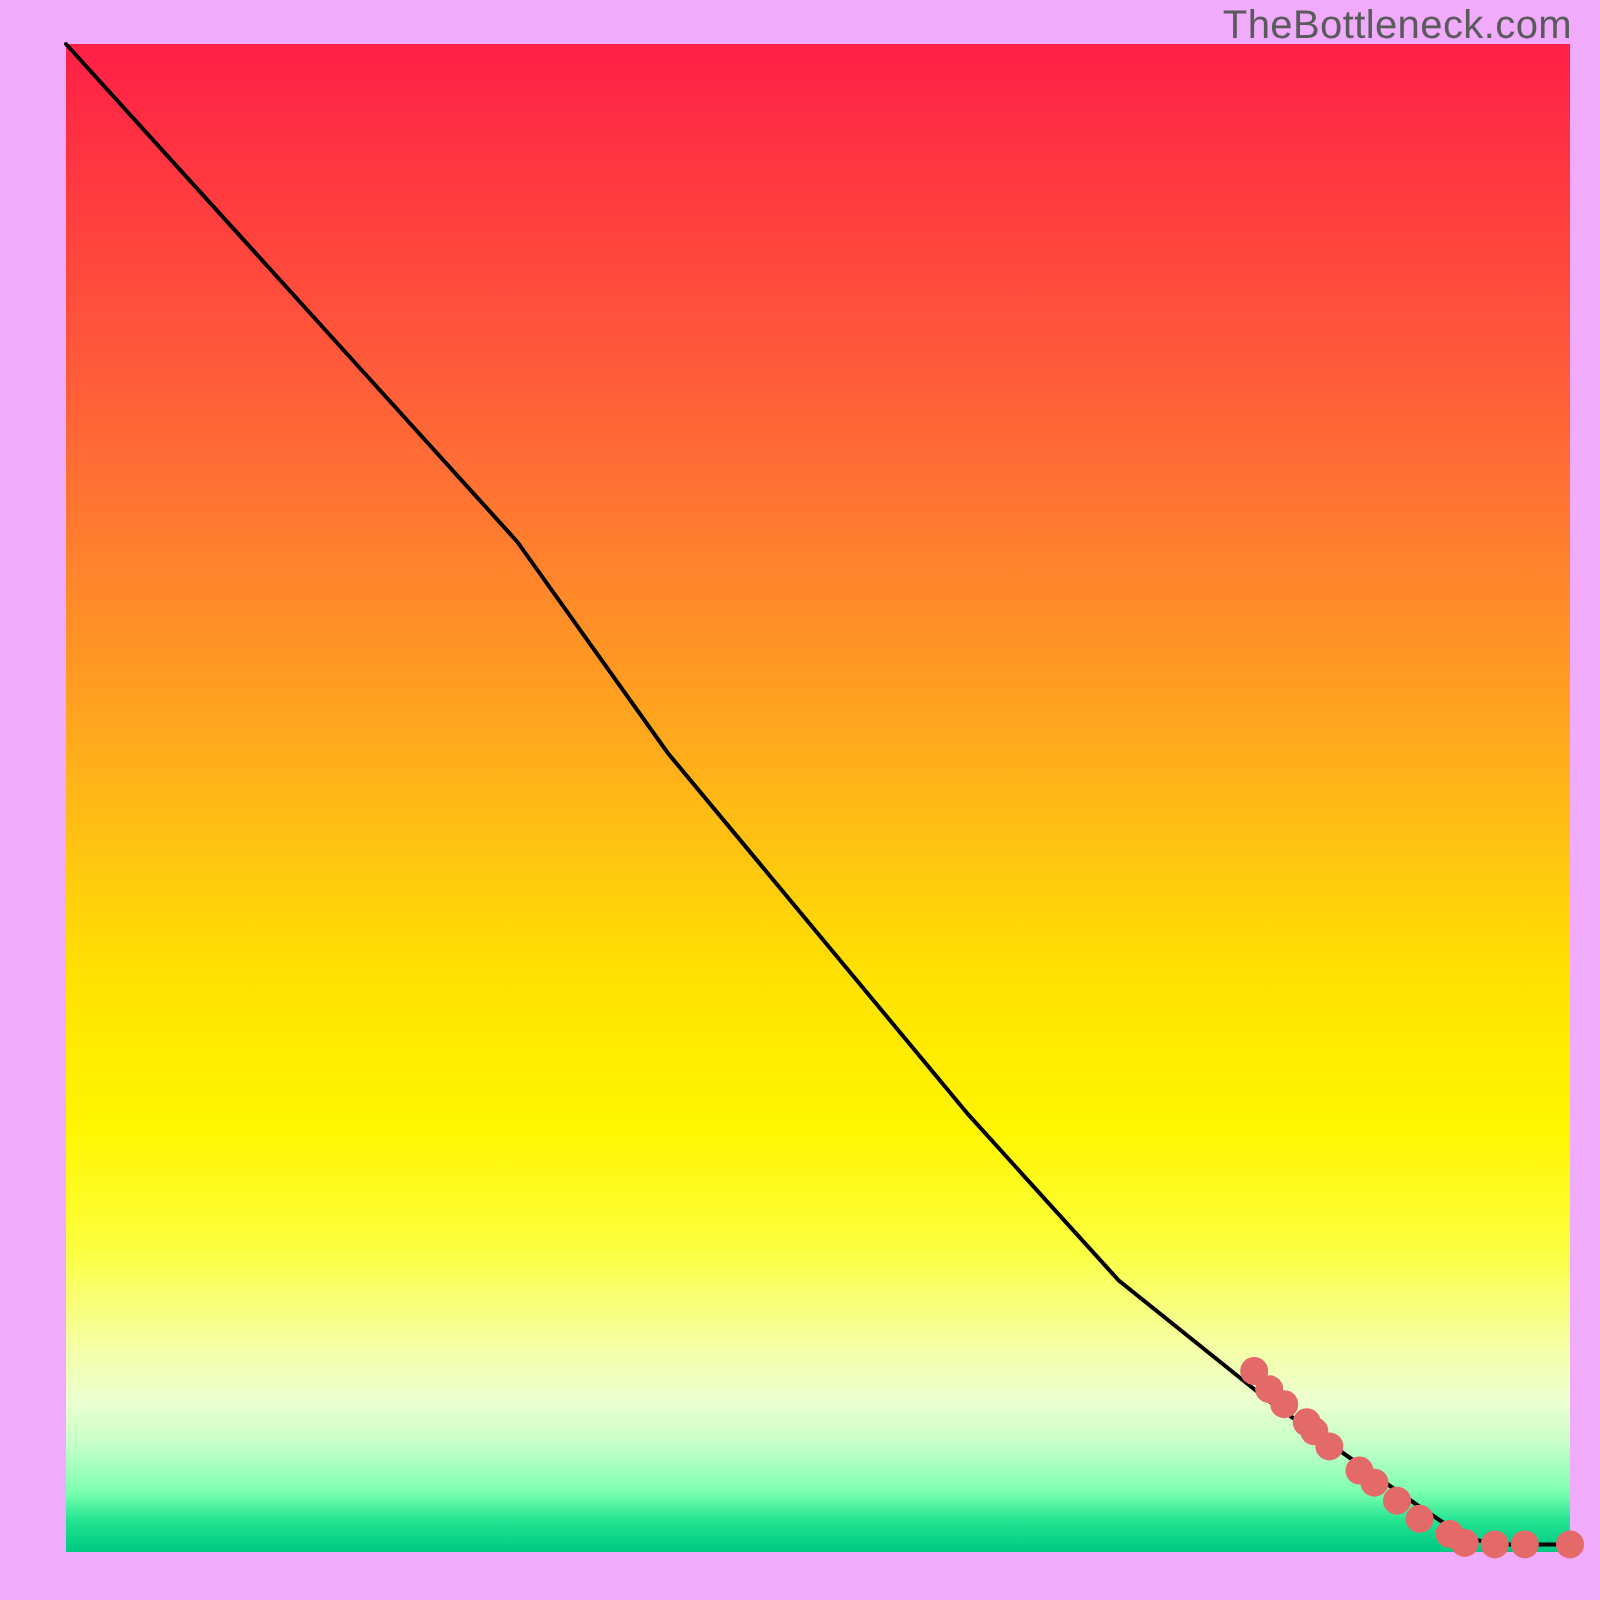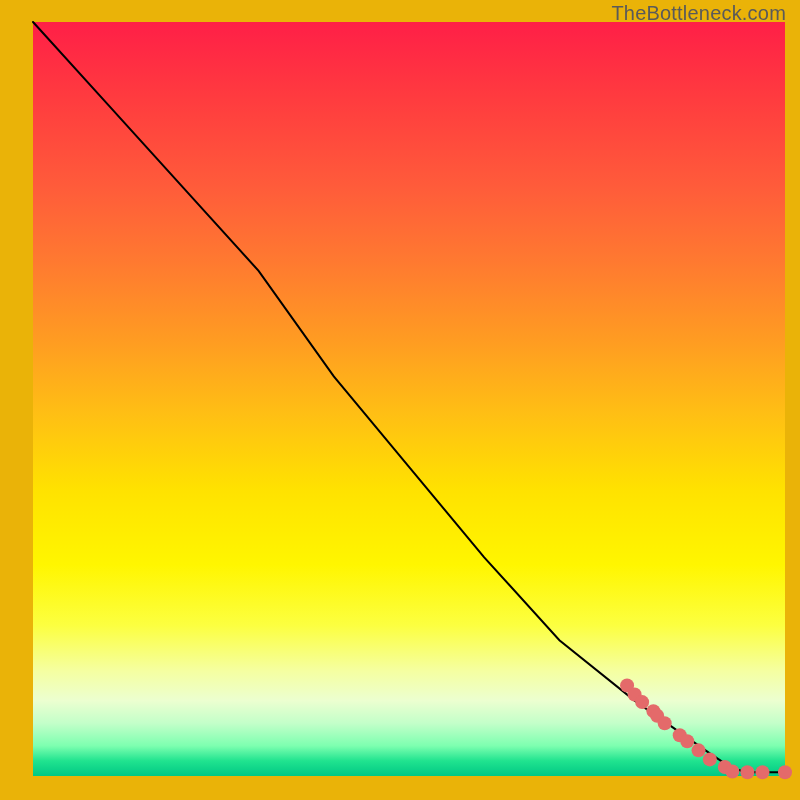--- a/index.html
+++ b/index.html
@@ -8,21 +8,21 @@
     width: 800px;
     height: 800px;
     overflow: hidden;
     background: #000;
     font-family: Arial, Helvetica, sans-serif;
   }
   .stage {
     position: relative;
     width: 800px;
     height: 800px;
-    background: #eab308;
+    background: #f0abfc;
     text-decoration: underline;
   }
   .plot-area {
     position: absolute;
     left: 33px;
     top: 22px;
     width: 752px;
     height: 754px;
     
     background: linear-gradient(

